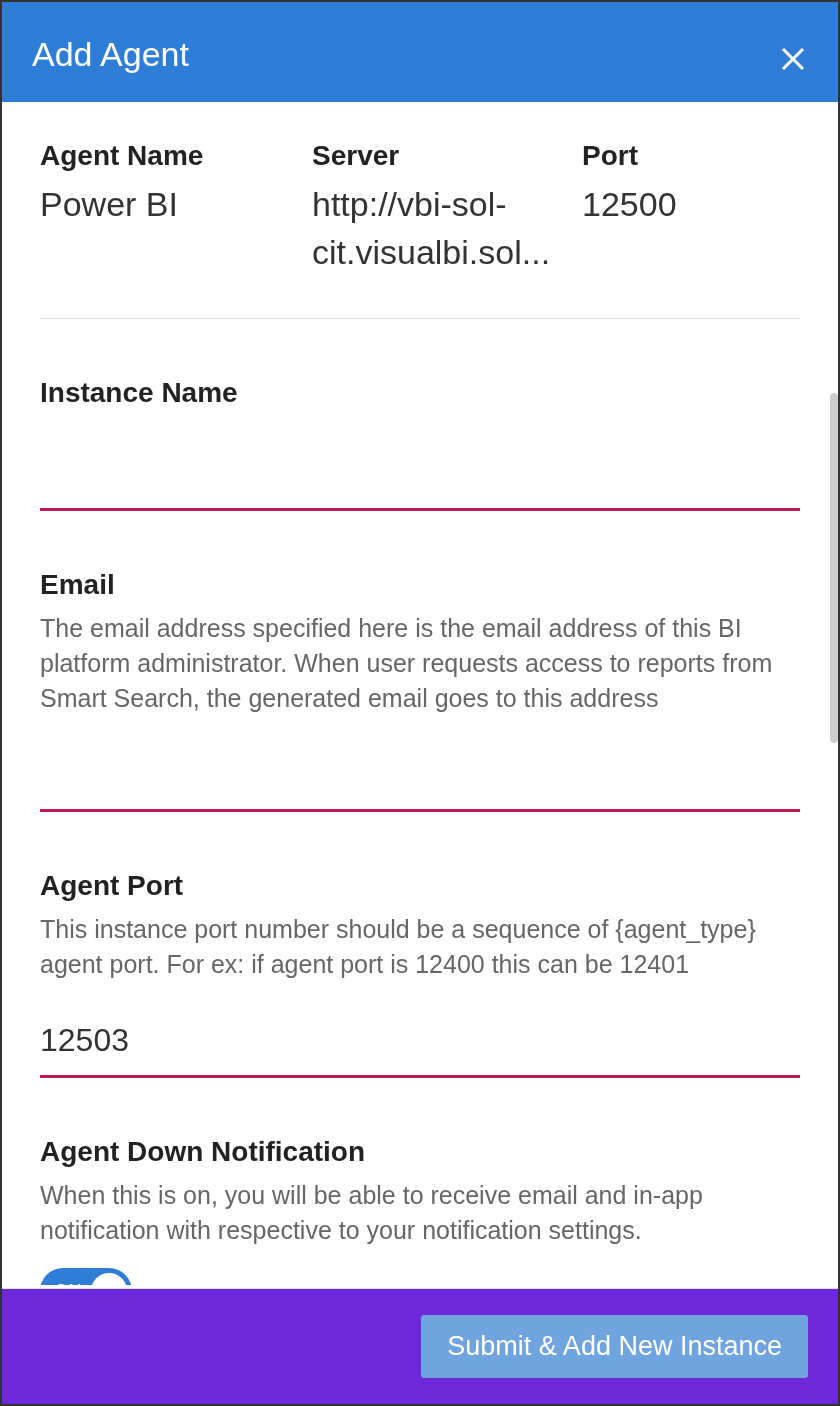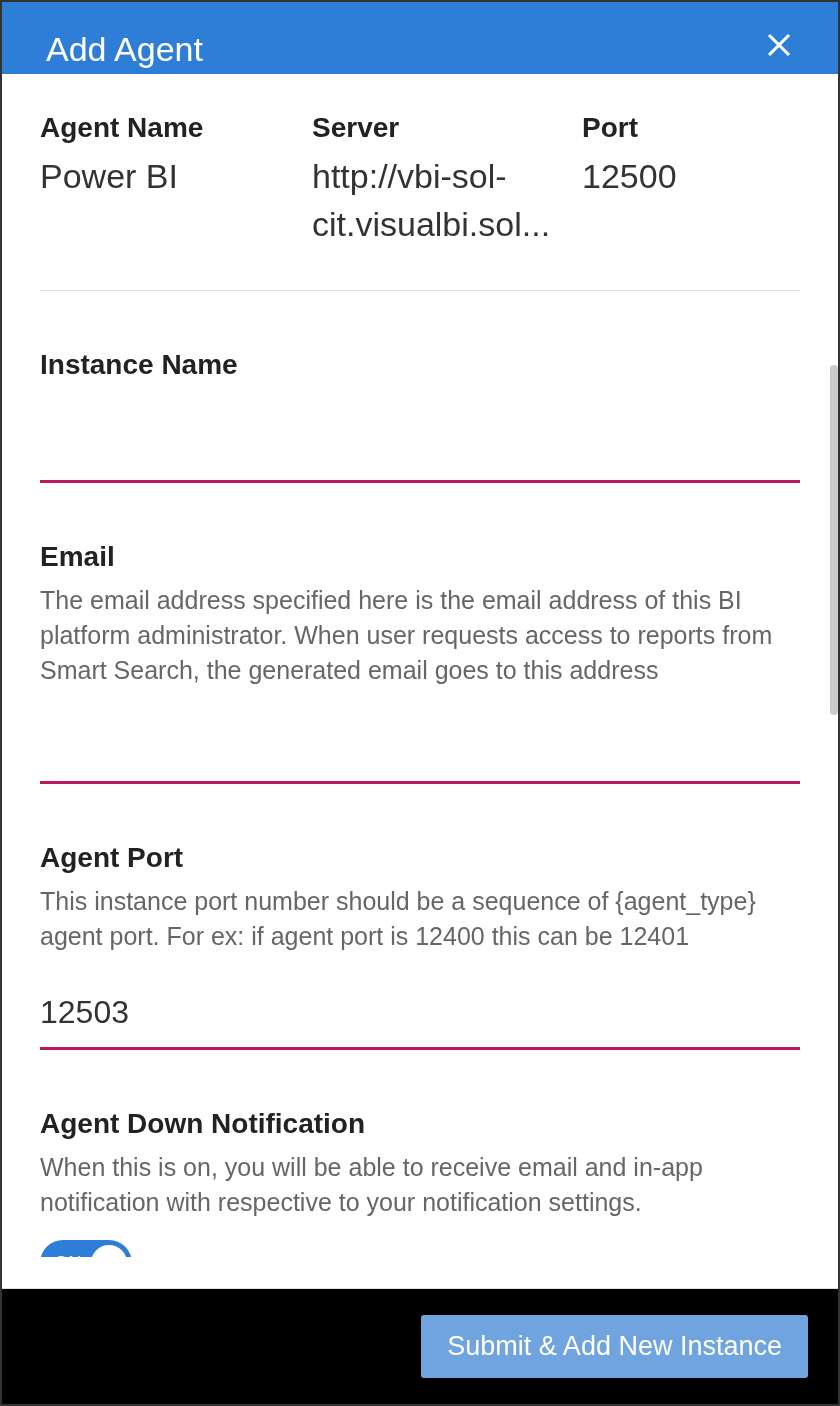--- a/index.html
+++ b/index.html
@@ -8,25 +8,25 @@
       background: #fff;
       width: 840px;
       height: 1406px;
       position: relative;
       border: 2px solid #333;
       overflow: hidden;
     }
     .modal-header {
       background: #2E7DD7;
       color: #fff;
-      padding: 28px 44px;
+      padding: 28px 30px;
       display: flex;
       justify-content: space-between;
-      align-items: flex-start;
-      height: 72px;
+      align-items: flex-end;
+      height: 100px;
     }
     .modal-title {
       font-size: 34px;
       font-weight: 400;
     }
     .close-btn {
       cursor: pointer;
       display: flex;
       align-items: center;
       justify-content: center;
@@ -136,21 +136,21 @@
     .modal-footer {
       position: absolute;
       bottom: 0;
       left: 0;
       right: 0;
       border-top: 1px solid #e0e0e0;
       padding: 26px 30px;
       display: flex;
       justify-content: flex-end;
       gap: 34px;
-      background: #000000;
+      background: #6d28d9;
     }
     .btn {
       background: #6FA4DE;
       color: #fff;
       border: none;
       font-size: 27px;
       padding: 16px 26px;
       cursor: pointer;
       font-family: inherit;
       border-radius: 3px;

